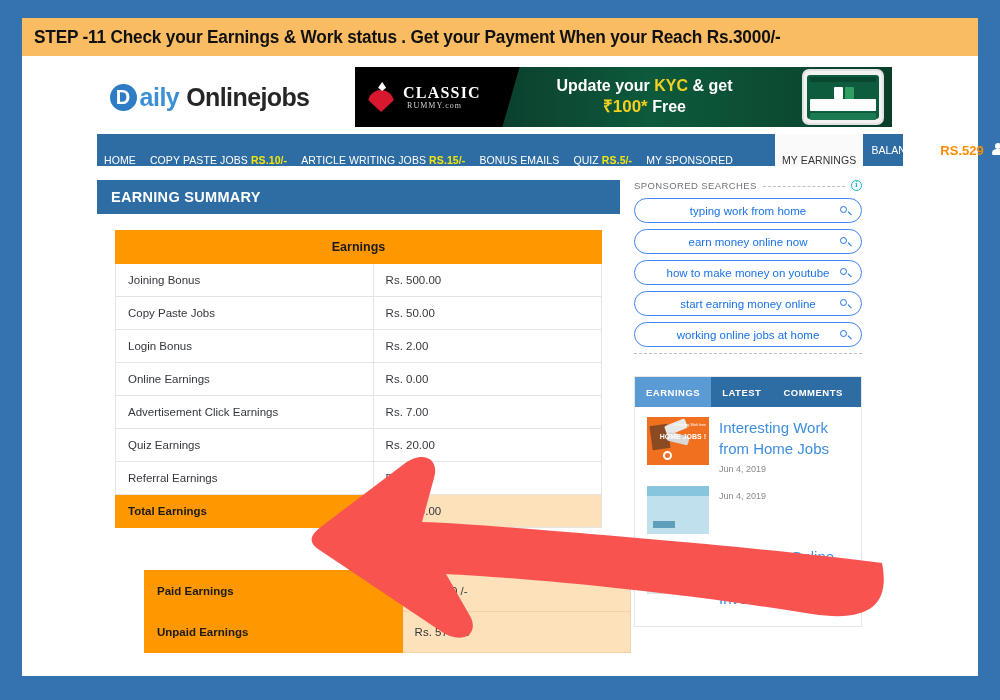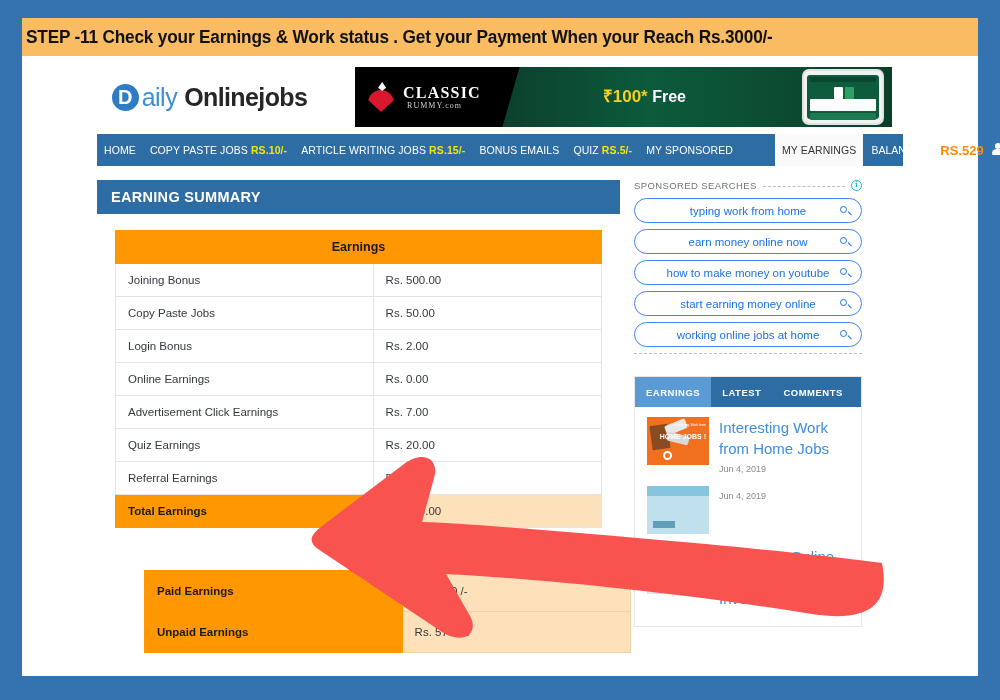--- a/index.html
+++ b/index.html
@@ -13,21 +13,21 @@
     position: absolute;
     left: 22px; top: 18px;
     width: 956px; height: 658px;
     background: #ffffff;
   }
   
   .step-banner {
     height: 38px;
     background: #f9bc63;
     display: flex; align-items: center;
-    padding-left: 4px;
+    padding-left: 12px;
     white-space: nowrap;
     overflow: hidden;
   }
   .step-banner span {
     font-family: "Liberation Sans", sans-serif;
     font-weight: bold;
     font-size: 17.5px;
     color: #111;
     letter-spacing: -0.2px;
     transform: scaleX(0.985);
@@ -46,21 +46,21 @@
   }
   .logo { display: flex; align-items: center; gap: 2px; }
   .logo-d {
     width: 27px; height: 27px; border-radius: 50%;
     background: #2e7cc4; color: #fff;
     font-weight: bold; font-size: 20px;
     display: flex; align-items: center; justify-content: center;
     font-family: "Liberation Sans", sans-serif;
     margin-right: 1px;
   }
-  .logo-daily { font-size: 25px; color: #3b8fd4; font-weight: 400; letter-spacing: -0.5px;}
+  .logo-daily { font-size: 25px; color: #3b8fd4; font-weight: 700; letter-spacing: -0.5px;}
   .logo-online { font-size: 25px; color: #262626; font-weight: 700; letter-spacing: -0.6px; margin-left: 5px;}
 
   .ad-banner {
     margin-left: 23px;
     width: 537px; height: 60px;
     background: linear-gradient(90deg,#000 0%, #000 21%, #0b3d2c 24%, #0d5a3c 55%, #0a3f2a 100%);
     display: flex; align-items: center;
     position: relative; overflow: hidden;
   }
   .ad-left {
@@ -121,21 +121,21 @@
 
   
   .nav {
     margin: 0 75px 0 75px;
     height: 32px;
     background: #2e6da4;
     display: flex; align-items: stretch;
     font-size: 10.5px; color: #fff;
   }
   .nav-item {
-    display: flex; align-items: center;
+    display: flex; align-items: flex-end;
     padding: 0 7px; white-space: nowrap;
     letter-spacing: 0.1px;
   }
   .nav-item .price { color: #f2e60a; margin-left: 3px; font-weight: 600; }
   .nav-item.active {
     background: #fafafa; color: #333; font-weight: 500; margin-left: 35px;
   }
   .nav-balance { display:flex; align-items:center; padding: 0 8px; }
   .nav-balance .amt { color: #ff8b00; font-weight: bold; font-size: 13px; margin-left: 17px; }
   .nav-spacer { flex: 1; }
@@ -295,20 +295,23 @@
               <div class="rummy-heart"></div>
               <div class="rummy-spade"></div>
             </div>
             <div class="classic-txt">
               <div class="classic-main">CLASSIC</div>
               <div class="classic-sub">RUMMY.com</div>
             </div>
           </div>
         </div>
         <div class="ad-text">
+          <div>
+            <span>Update your </span><span class="kyc">KYC</span><span> &amp; get</span>
+          </div>
           <div>
             <span class="price">₹100*</span><span> Free</span>
           </div>
         </div>
         <div class="ad-phone">
           <div class="scr"></div>
           <div class="row1"></div>
           <div class="cardA"></div>
           <div class="cardB"></div>
           <div class="deck"></div>

